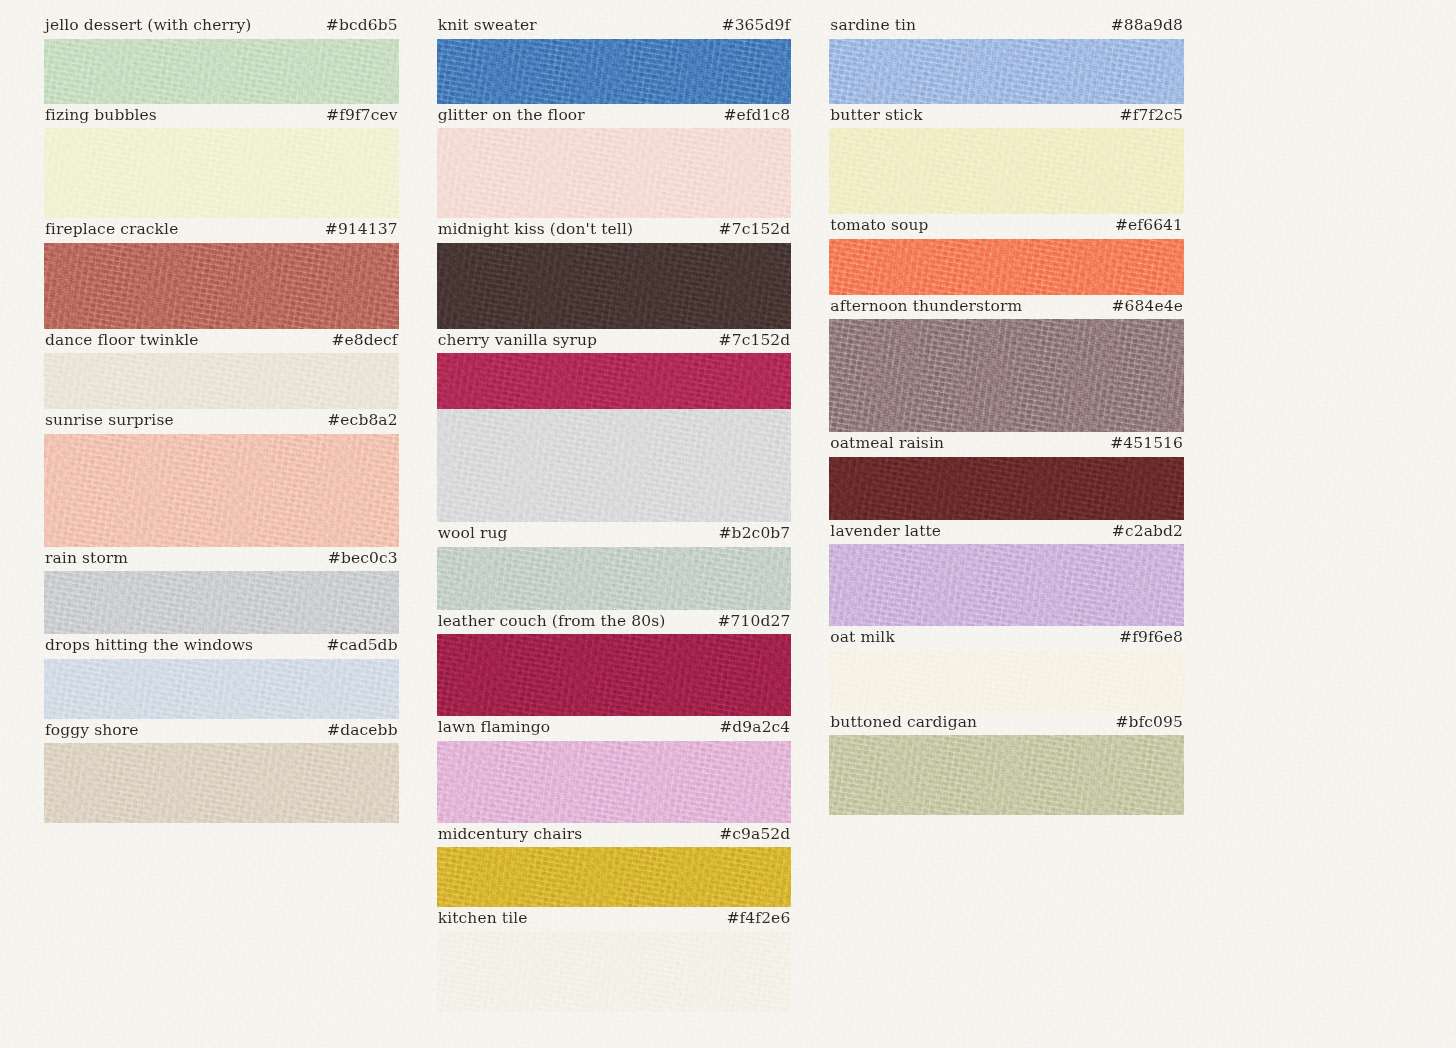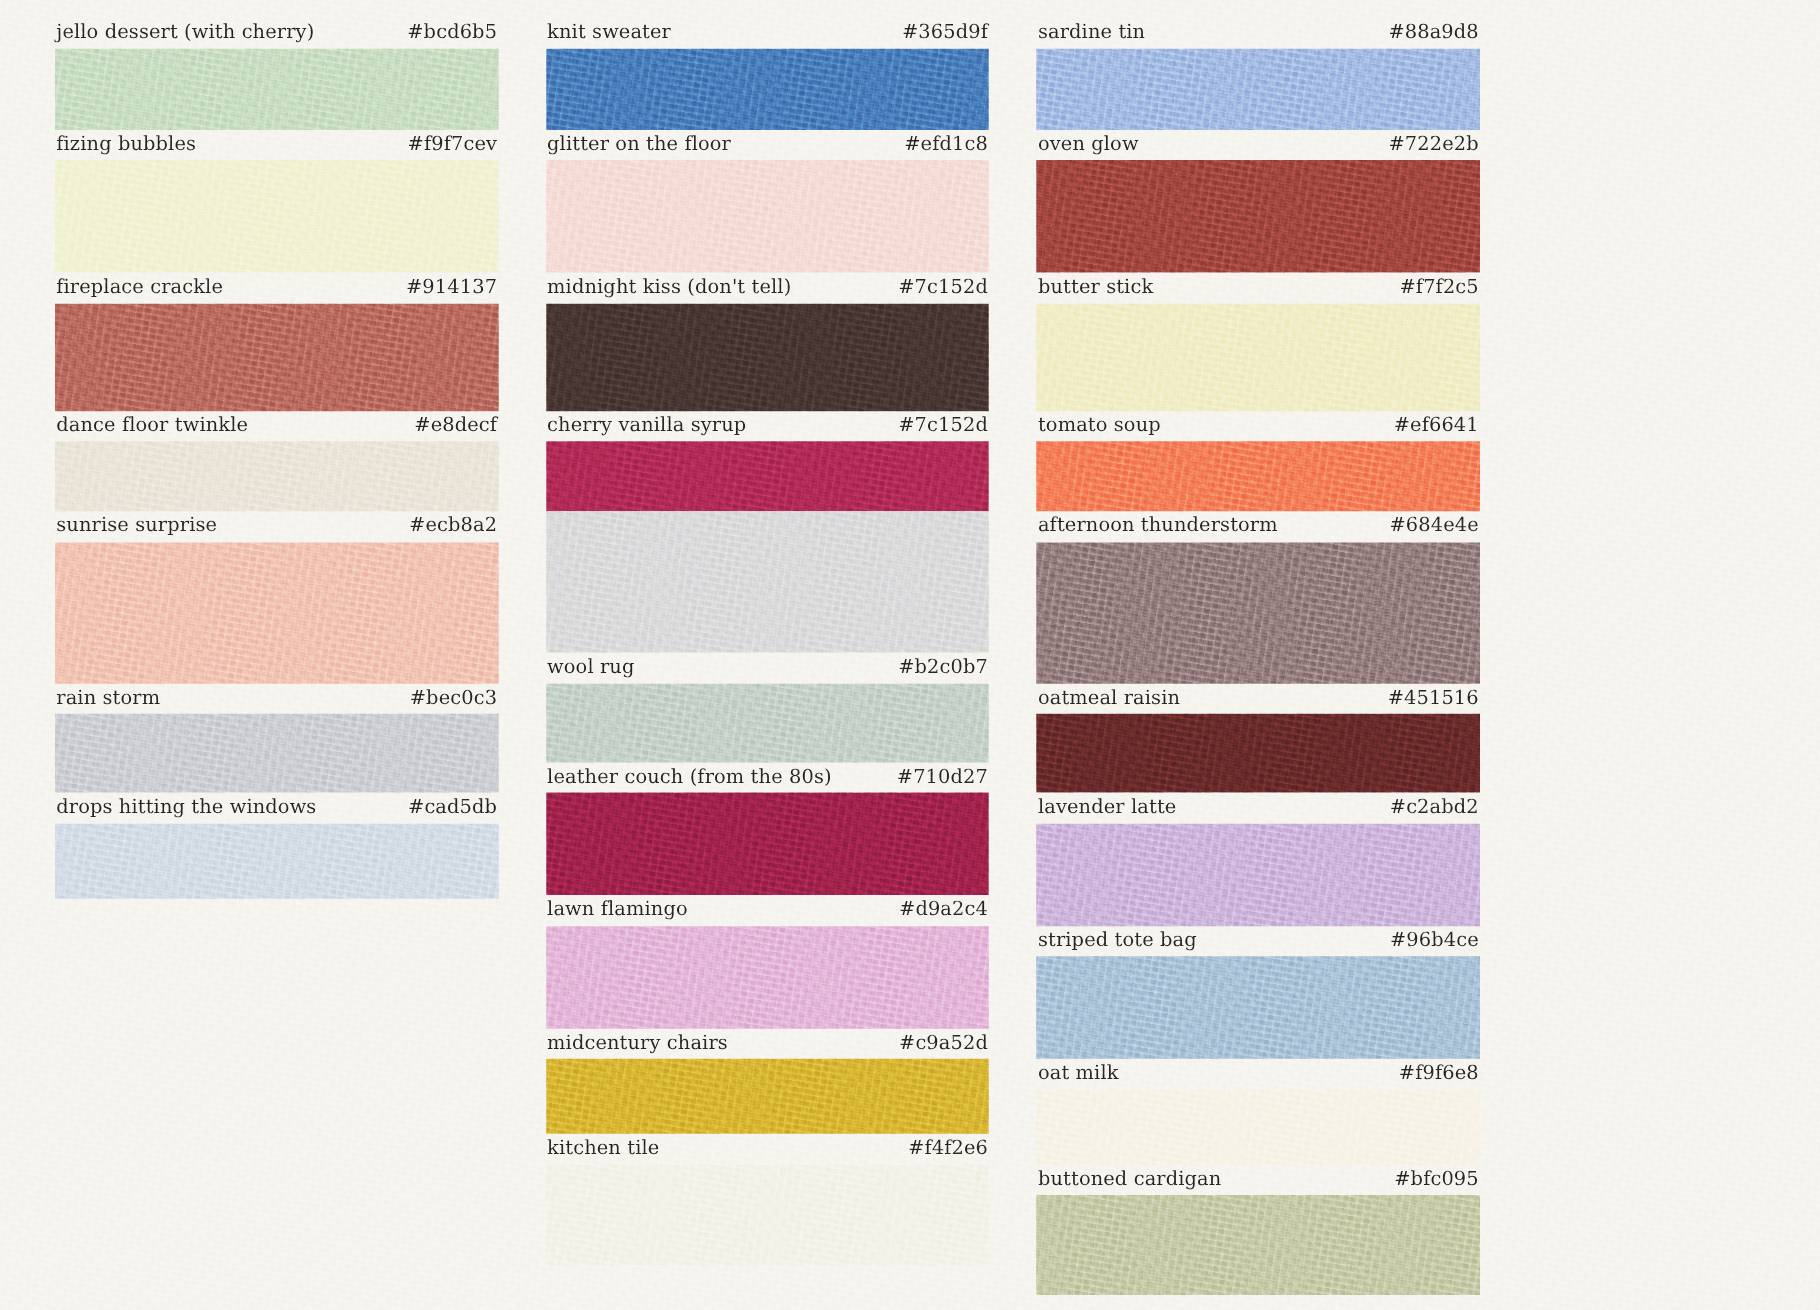--- a/index.html
+++ b/index.html
@@ -136,20 +136,27 @@
         </div>
         <div class="swatch-chip" style="height: 63px; background-color: rgb(192, 195, 200);"></div>
       </div>
       <div class="swatch-entry">
         <div class="swatch-caption">
           <span class="swatch-name">drops hitting the windows</span>
           <span class="swatch-hex">#cad5db</span>
         </div>
         <div class="swatch-chip" style="height: 60px; background-color: rgb(201, 212, 225);"></div>
       </div>
+      <div class="swatch-entry">
+        <div class="swatch-caption">
+          <span class="swatch-name">foggy shore</span>
+          <span class="swatch-hex">#dacebb</span>
+        </div>
+        <div class="swatch-chip" style="height: 80px; background-color: rgb(214, 200, 181);"></div>
+      </div>
     </div>
     <div class="palette-column">
       <div class="swatch-entry">
         <div class="swatch-caption">
           <span class="swatch-name">knit sweater</span>
           <span class="swatch-hex">#365d9f</span>
         </div>
         <div class="swatch-chip" style="height: 65px; background-color: rgb(60, 104, 171);"></div>
       </div>
       <div class="swatch-entry">
@@ -215,27 +222,20 @@
     <div class="palette-column">
       <div class="swatch-entry">
         <div class="swatch-caption">
           <span class="swatch-name">sardine tin</span>
           <span class="swatch-hex">#88a9d8</span>
         </div>
         <div class="swatch-chip" style="height: 65px; background-color: rgb(141, 171, 221);"></div>
       </div>
       <div class="swatch-entry">
         <div class="swatch-caption">
-          <span class="swatch-name">oven glow</span>
-          <span class="swatch-hex">#722e2b</span>
-        </div>
-        <div class="swatch-chip" style="height: 90px; background-color: rgb(139, 58, 53);"></div>
-      </div>
-      <div class="swatch-entry">
-        <div class="swatch-caption">
           <span class="swatch-name">butter stick</span>
           <span class="swatch-hex">#f7f2c5</span>
         </div>
         <div class="swatch-chip" style="height: 86px; background-color: rgb(238, 234, 185);"></div>
       </div>
       <div class="swatch-entry">
         <div class="swatch-caption">
           <span class="swatch-name">tomato soup</span>
           <span class="swatch-hex">#ef6641</span>
         </div>
@@ -254,27 +254,20 @@
           <span class="swatch-hex">#451516</span>
         </div>
         <div class="swatch-chip" style="height: 63px; background-color: rgb(87, 35, 35);"></div>
       </div>
       <div class="swatch-entry">
         <div class="swatch-caption">
           <span class="swatch-name">lavender latte</span>
           <span class="swatch-hex">#c2abd2</span>
         </div>
         <div class="swatch-chip" style="height: 82px; background-color: rgb(193, 164, 212);"></div>
-      </div>
-      <div class="swatch-entry">
-        <div class="swatch-caption">
-          <span class="swatch-name">striped tote bag</span>
-          <span class="swatch-hex">#96b4ce</span>
-        </div>
-        <div class="swatch-chip" style="height: 82px; background-color: rgb(150, 180, 206);"></div>
       </div>
       <div class="swatch-entry">
         <div class="swatch-caption">
           <span class="swatch-name">oat milk</span>
           <span class="swatch-hex">#f9f6e8</span>
         </div>
         <div class="swatch-chip" style="height: 60px; background-color: rgb(245, 240, 225);"></div>
       </div>
       <div class="swatch-entry">
         <div class="swatch-caption">

